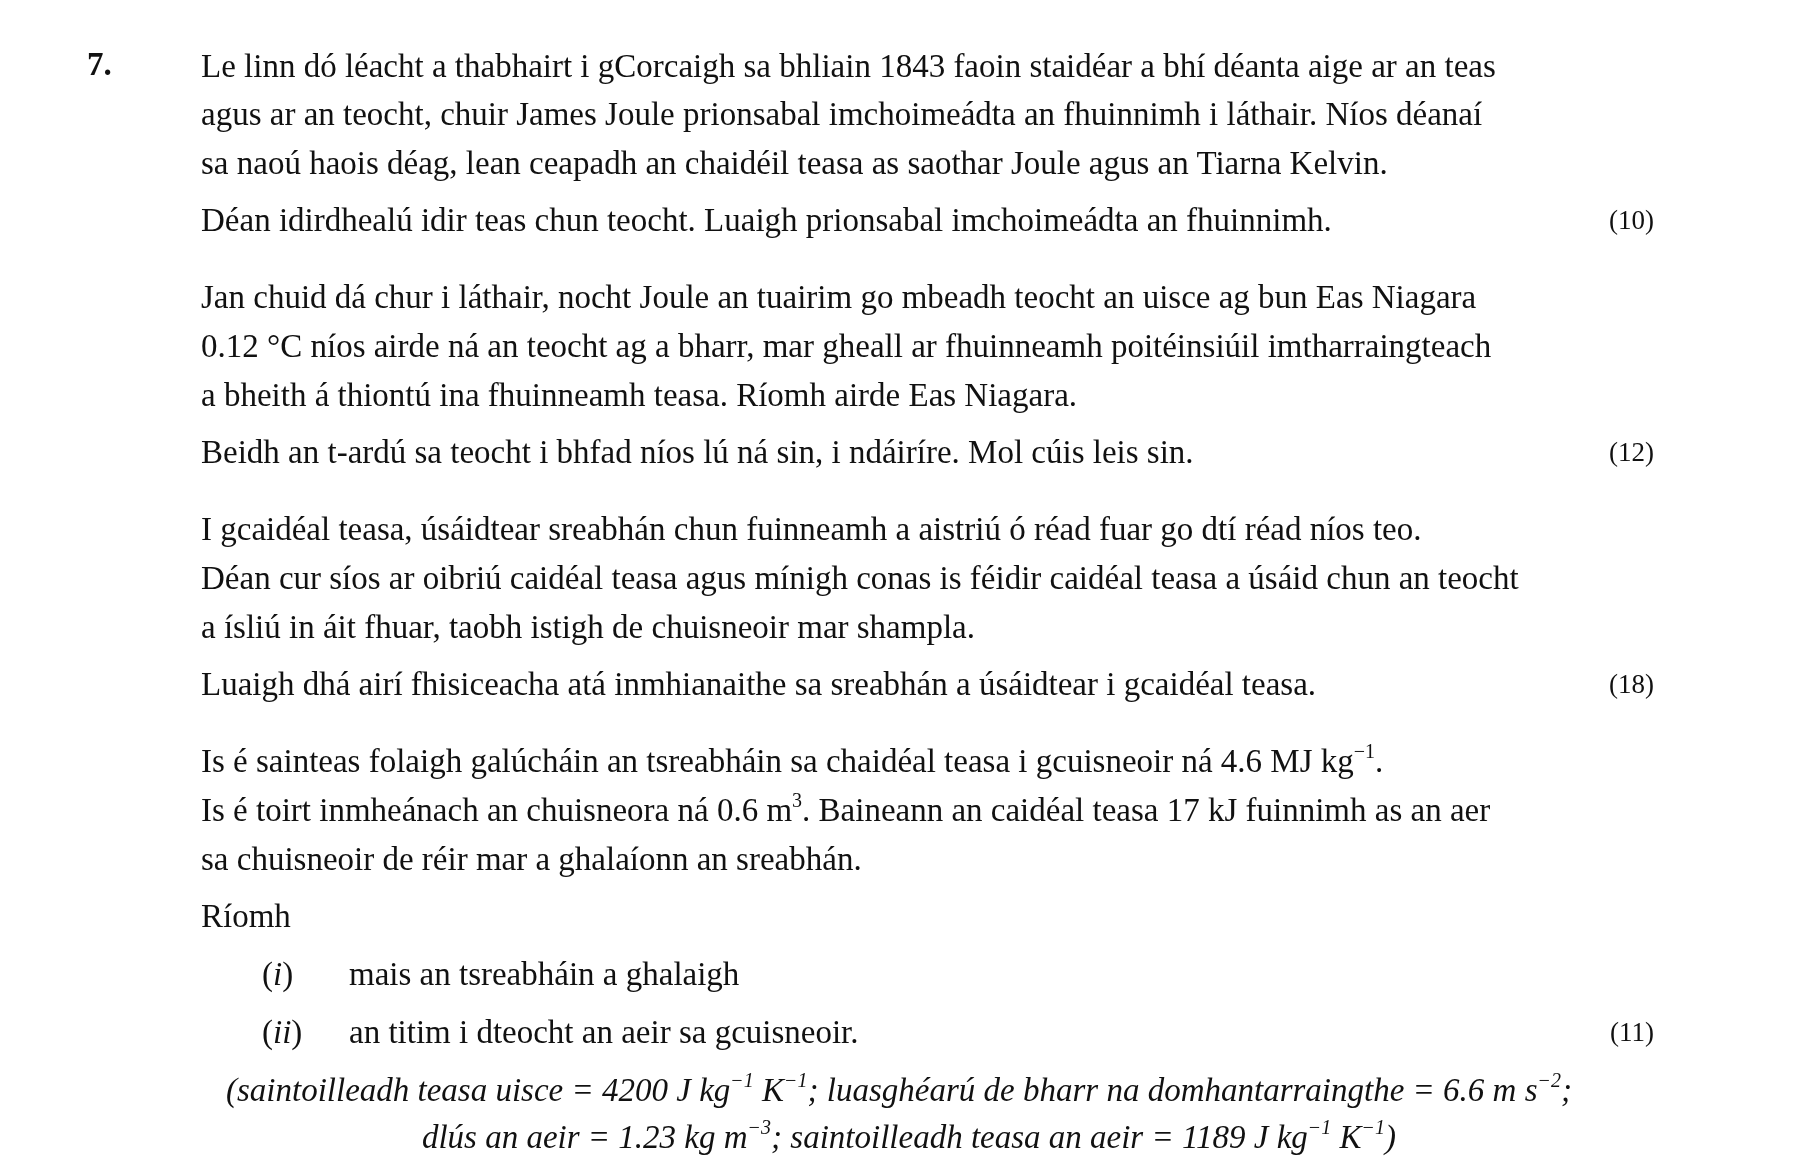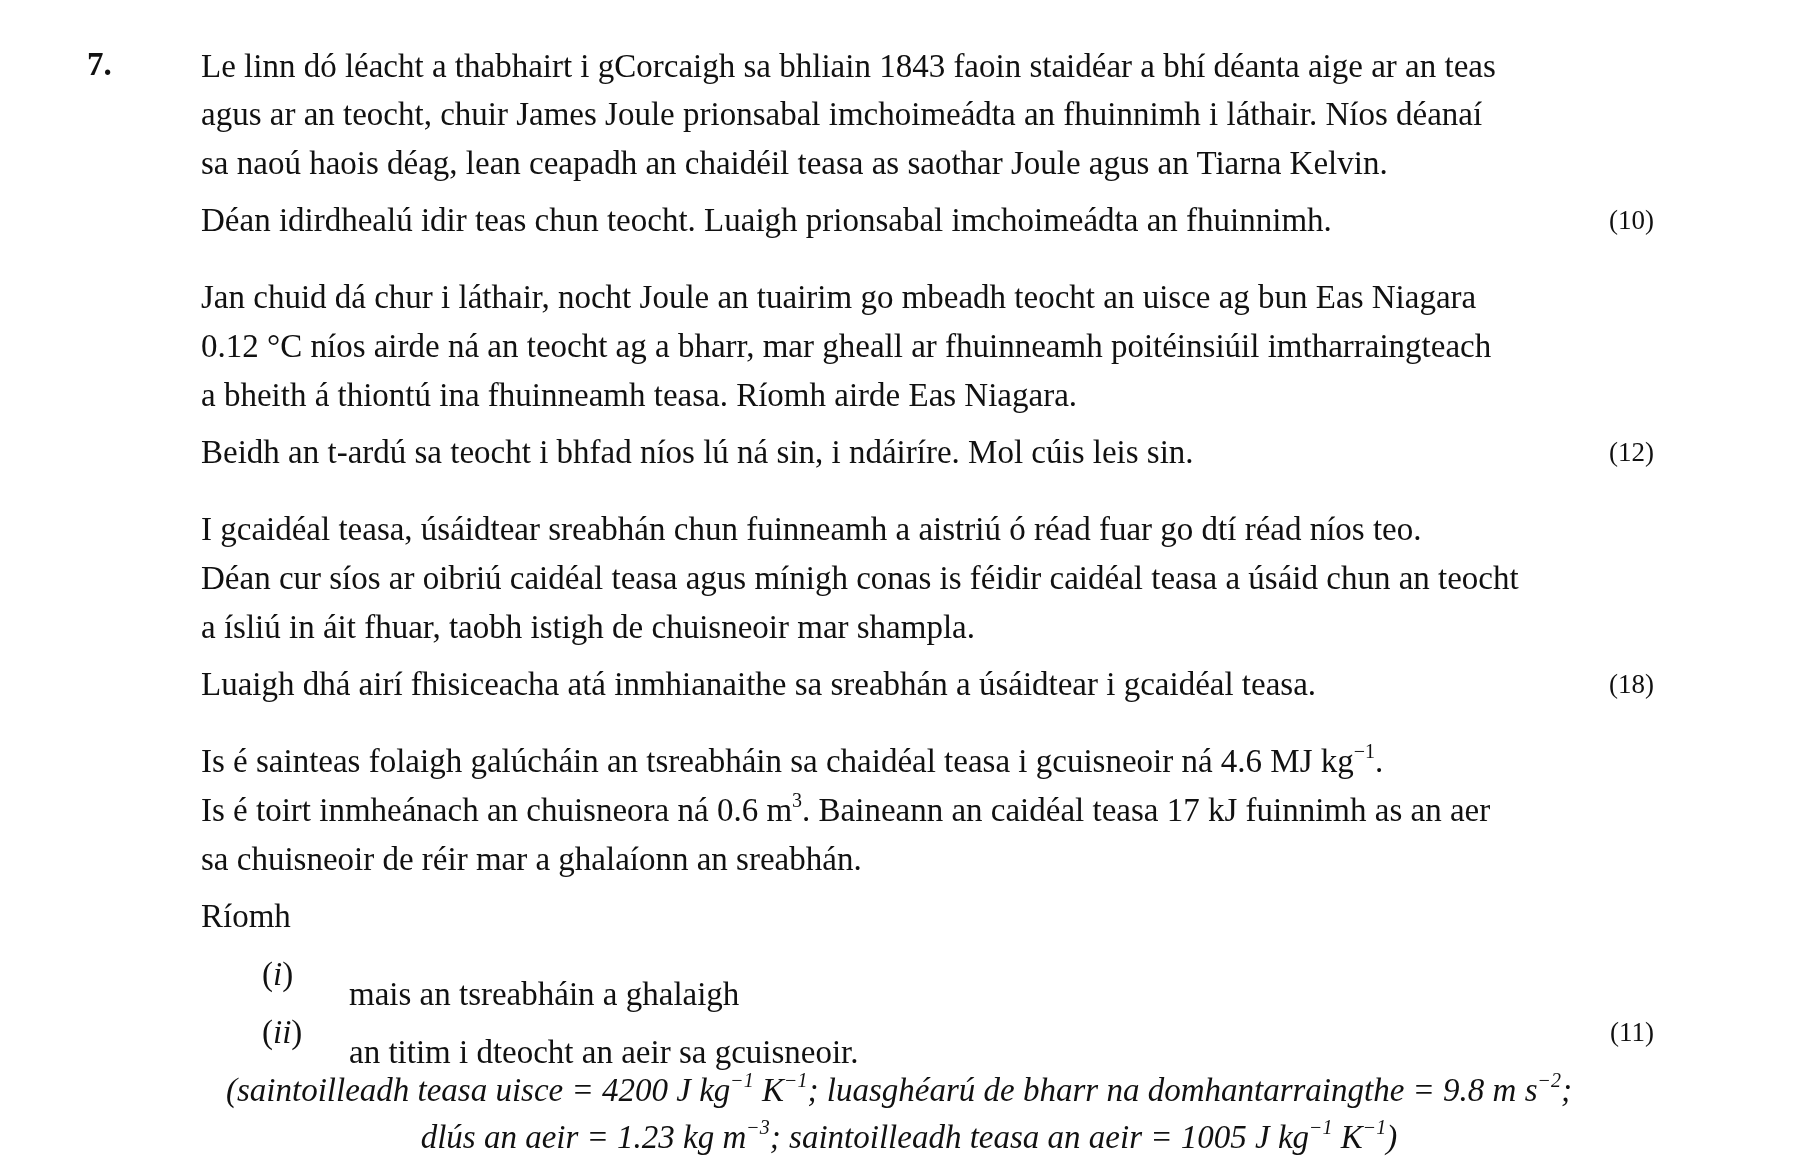--- a/index.html
+++ b/index.html
@@ -19,21 +19,21 @@
   }
   .marks {
     position: absolute; right: 164px; font-size: 27px; line-height: 40px;
     white-space: nowrap;
   }
   .sub-label {
     position: absolute; left: 262px; font-size: 33px; line-height: 40px;
   }
   .sub-label i { font-style: italic; }
   .sub-text {
-    position: absolute; left: 349px; font-size: 33px; line-height: 40px; white-space: nowrap; margin-top: 20px;
+    position: absolute; left: 349px; font-size: 33px; line-height: 40px; white-space: nowrap;
   }
   .const {
     position: absolute; left: 0; width: 1818px; text-align: center;
     font-style: italic; font-size: 33px; line-height: 40px; white-space: nowrap;
   }
   .const-1 { left: -10px; }
   sup { font-size: 20px; line-height: 0; position: relative; top: -2px; }
 </style>
 </head>
 <body>
@@ -75,15 +75,15 @@
     <div class="sub-text" style="top:954px">mais an tsreabháin a ghalaigh</div>
   </div>
   <div>
     <div class="sub-label" style="top:1012px">(<i>ii</i>)</div>
     <div class="sub-text" style="top:1012px">an titim i dteocht an aeir sa gcuisneoir.</div>
   </div>
   <div class="marks" style="top:1012px">(11)</div>
 </div>
 
 <div>
-  <div class="const const-1" style="top:1070px"><span>(saintoilleadh teasa uisce = 4200 J kg</span><sup>−1</sup><span> K</span><sup>−1</sup><span>; luasghéarú de bharr na domhantarraingthe = 9.8 m s</span><sup>−2</sup><span>;</span></div>
-  <div class="const" style="top:1117px"><span>dlús an aeir = 1.23 kg m</span><sup>−3</sup><span>; saintoilleadh teasa an aeir = 1005 J kg</span><sup>−1</sup><span> K</span><sup>−1</sup><span>)</span></div>
+  <div class="const const-1" style="top:1070px"><span>(saintoilleadh teasa uisce = 4200 J kg</span><sup>−1</sup><span> K</span><sup>−1</sup><span>; luasghéarú de bharr na domhantarraingthe = 6.6 m s</span><sup>−2</sup><span>;</span></div>
+  <div class="const" style="top:1117px"><span>dlús an aeir = 1.23 kg m</span><sup>−3</sup><span>; saintoilleadh teasa an aeir = 1189 J kg</span><sup>−1</sup><span> K</span><sup>−1</sup><span>)</span></div>
 </div>
 
 </body></html>

